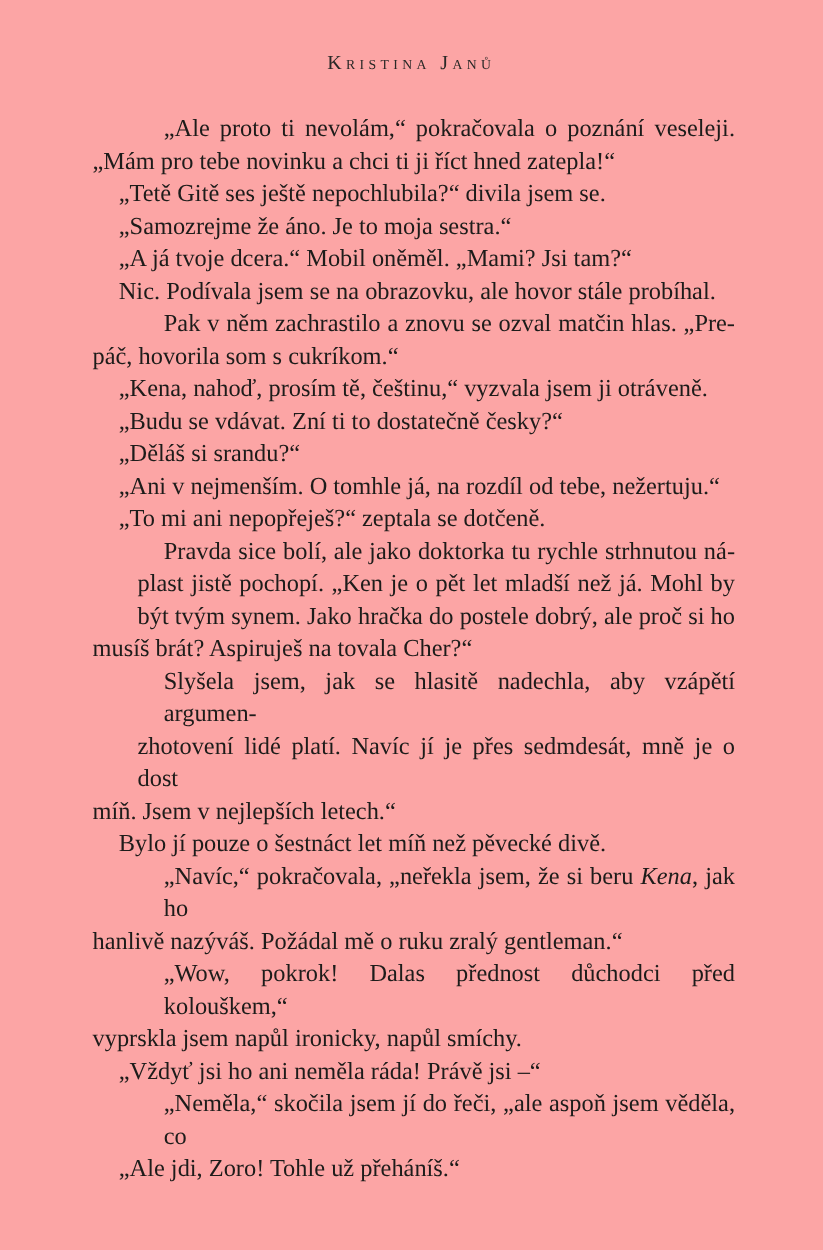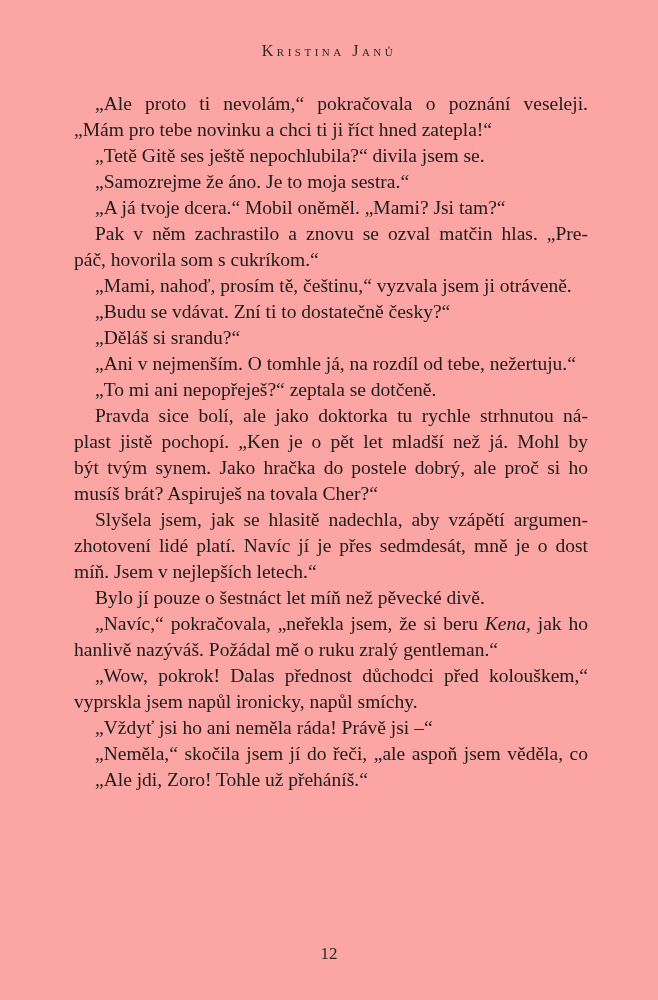--- a/index.html
+++ b/index.html
@@ -24,20 +24,21 @@
     font-size:19.5px;
     line-height:26px;
     text-rendering:optimizeLegibility;
   }
   .para{margin:0;}
   .line{white-space:normal;}
   .line.indent{padding-left:21px;}
   .line.fill{
     text-align:justify;
     text-align-last:justify;
+    margin-left:36px;
   }
   .line i{}
   .page-number{
     position:absolute;top:944px;left:0;width:100%;
     text-align:center;
     font-size:17px;
     color:#2a2927;
   }
 </style>
 </head>
@@ -54,25 +55,28 @@
       <div class="para">
         <div class="line indent">„Tetě Gitě ses ještě nepochlubila?“ divila jsem se.</div>
       </div>
       <div class="para">
         <div class="line indent">„Samozrejme že áno. Je to moja sestra.“</div>
       </div>
       <div class="para">
         <div class="line indent">„A já tvoje dcera.“ Mobil oněměl. „Mami? Jsi tam?“</div>
       </div>
       <div class="para">
+        <div class="line indent">Nic. Podívala jsem se na obrazovku, ale hovor stále probíhal.</div>
+      </div>
+      <div class="para">
         <div class="line indent fill">Pak v něm zachrastilo a znovu se ozval matčin hlas. „Pre-</div>
         <div class="line">páč, hovorila som s cukríkom.“</div>
       </div>
       <div class="para">
-        <div class="line indent">„Mami, nahoď, prosím tě, češtinu,“ vyzvala jsem ji otráveně.</div>
+        <div class="line indent">„Kena, nahoď, prosím tě, češtinu,“ vyzvala jsem ji otráveně.</div>
       </div>
       <div class="para">
         <div class="line indent">„Budu se vdávat. Zní ti to dostatečně česky?“</div>
       </div>
       <div class="para">
         <div class="line indent">„Děláš si srandu?“</div>
       </div>
       <div class="para">
         <div class="line indent">„Ani v nejmenším. O tomhle já, na rozdíl od tebe, nežertuju.“</div>
       </div>
@@ -105,14 +109,13 @@
         <div class="line indent">„Vždyť jsi ho ani neměla ráda! Právě jsi –“</div>
       </div>
       <div class="para">
         <div class="line indent fill">„Neměla,“ skočila jsem jí do řeči, „ale aspoň jsem věděla, co</div>
       </div>
       <div class="para">
         <div class="line indent">„Ale jdi, Zoro! Tohle už přeháníš.“</div>
       </div>
     </div>
 
-  <div class="page-number">12</div>
 </div>
 
 </body></html>

